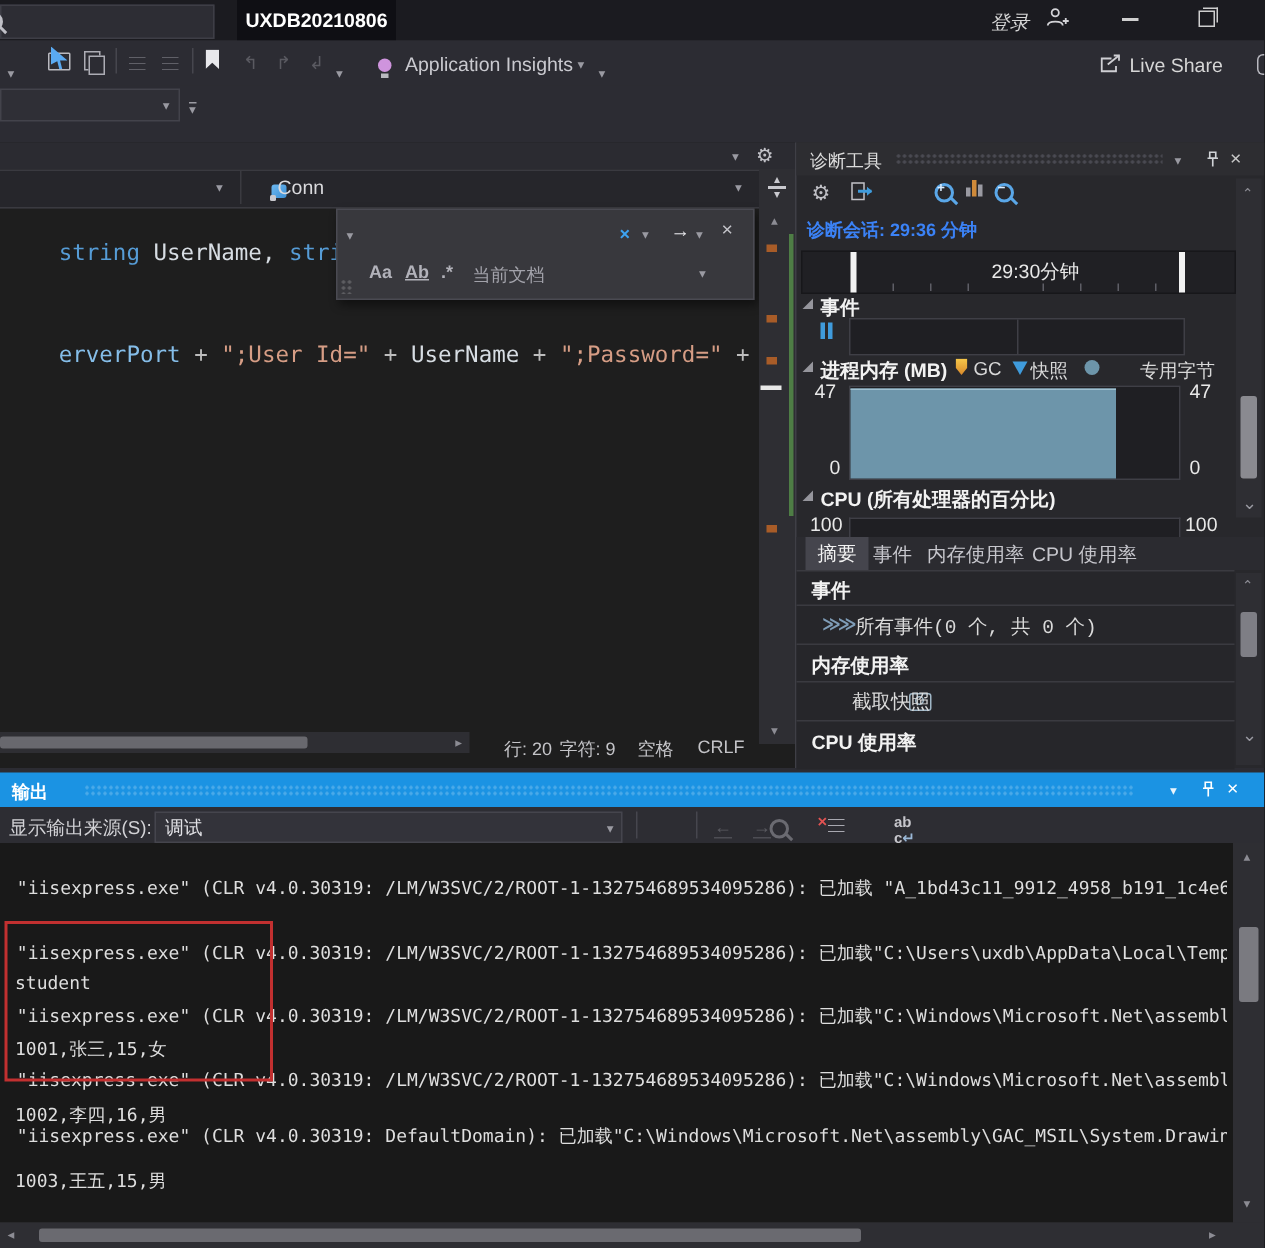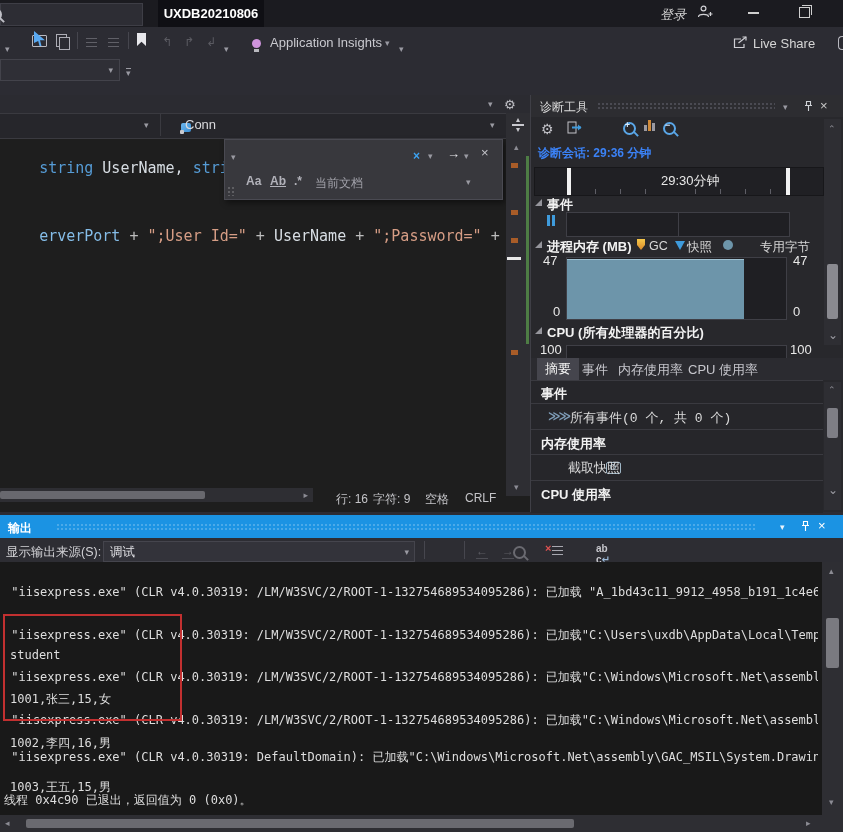--- a/index.html
+++ b/index.html
@@ -161,21 +161,21 @@
   <div class="abs" style="left:511px;top:238px;width:7px;height:5px;background:#a85c28;"></div>
   <div class="abs" style="left:507px;top:257px;width:14px;height:3px;background:#e8e8e8;"></div>
   <div class="abs" style="left:511px;top:350px;width:7px;height:5px;background:#a85c28;"></div>
   <span class="abs arr" style="left:514px;top:483px;">▾</span>
 
   
   <div class="abs sb-track" style="left:0;top:488px;width:313px;height:14px;">
     <div class="sb-thumb abs" style="left:0;top:3px;width:205px;height:8px;background:#68686e;"></div>
     <span class="abs arr" style="right:5px;top:3px;">▸</span>
   </div>
-  <span class="abs" style="left:336px;top:491px;color:#c4c4c8;">行: 16</span>
+  <span class="abs" style="left:336px;top:491px;color:#c4c4c8;">行: 20</span>
   <span class="abs" style="left:373px;top:491px;color:#c4c4c8;">字符: 9</span>
   <span class="abs" style="left:425px;top:491px;color:#c4c4c8;text-align:center;">空格</span>
   <span class="abs" style="left:465px;top:491px;color:#c4c4c8;">CRLF</span>
 
   
   <div class="abs" style="left:530px;top:95px;width:313px;height:417px;background:#28282c;border-left:1px solid #3f3f46;"></div>
   <div class="abs" style="left:531px;top:95px;width:312px;height:22px;background:#2d2d31;">
     <span class="abs" style="left:9px;top:4px;color:#dcdcdc;">诊断工具</span>
     <span class="abs dots-dark" style="left:66px;top:7px;width:178px;height:8px;"></span>
     <span class="abs dd" style="left:252px;top:8px;">▾</span>
@@ -334,21 +334,20 @@
     <div class="abs" style="left:10px;top:57px;white-space:pre;line-height:14.7px;">
       <div class="conline">student</div>
       <div class="conline">1001,张三,15,女</div>
       <div class="conline">1002,李四,16,男</div>
       <div class="conline">1003,王五,15,男</div>
       
       
     </div>
     <div class="abs" style="left:4px;top:160px;width:814px;overflow:hidden;white-space:pre;">
       <div class="conline"> "iisexpress.exe" (CLR v4.0.30319: DefaultDomain): 已加载"C:\Windows\Microsoft.Net\assembly\GAC_MSIL\System.Drawing\v4.0_4.0.0.0__b03</div>
-      <div class="conline">线程 0x4c90 已退出，返回值为 0 (0x0)。</div>
       
       
       
       
     </div>
   </div>
 
   
   <div class="abs sb-track" style="left:822px;top:562px;width:21px;height:253px;">
     <span class="abs arr" style="left:7px;top:5px;">▴</span>

